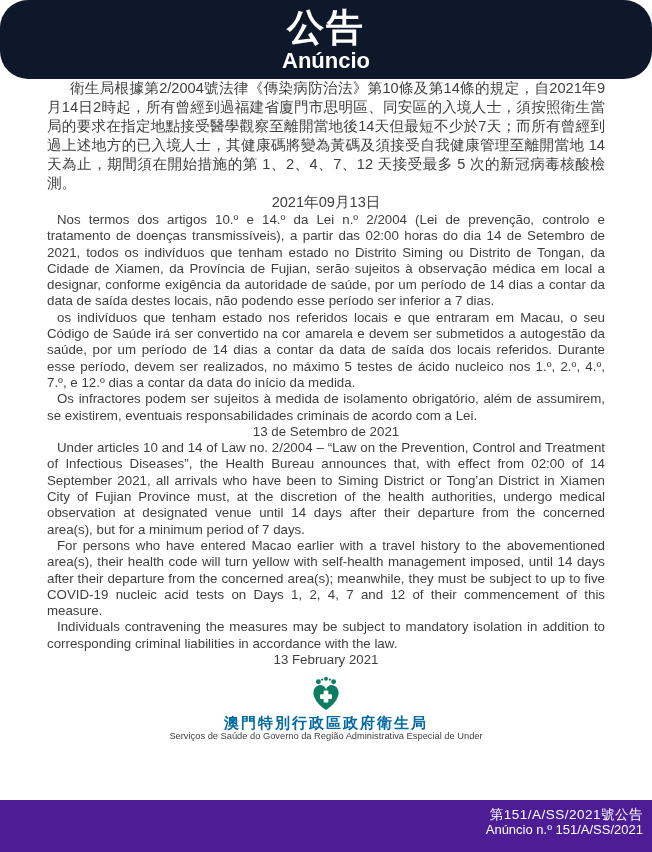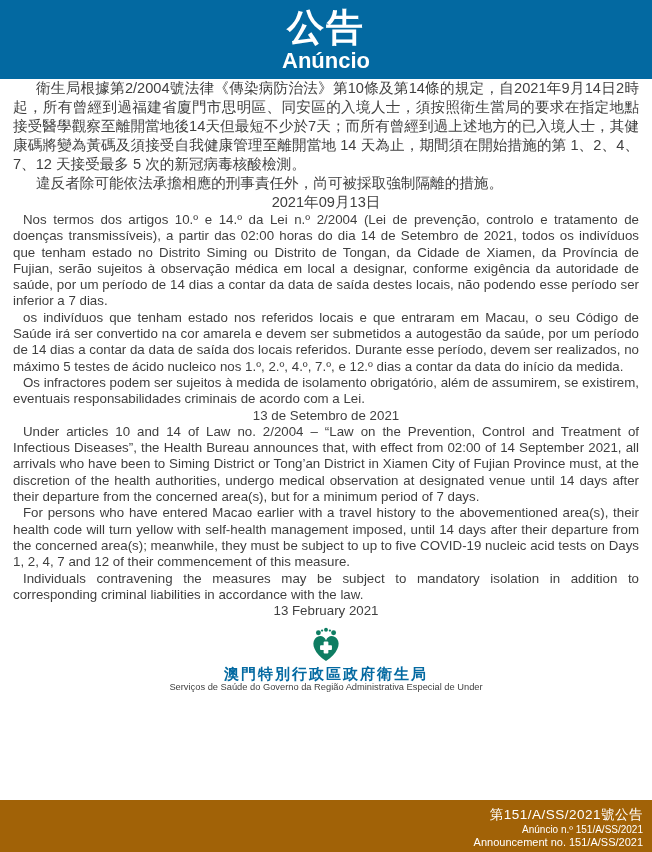--- a/index.html
+++ b/index.html
@@ -7,32 +7,33 @@
     width:652px; height:852px; margin:0 auto;
     background:#ffffff;
     display:flex; flex-direction:column;
     font-family:"Liberation Sans", sans-serif;
     color:#3f3f3f;
     overflow:hidden;
     box-sizing:border-box;
   }
   
   .masthead {
-    background:#0369a1;
+    background:#0f172a;
     color:#ffffff;
     text-align:center;
     padding:7px 0 6px 0;
     flex:0 0 auto;
+    border-radius:28px;
   }
   .t-zh { font-size:37px; font-weight:bold; line-height:42px; letter-spacing:2px; }
   .t-pt { font-size:22px; font-weight:bold; line-height:24px; }
   .t-en { font-size:22px; font-weight:bold; line-height:26px; }
 
   
-  .bodytext { padding:0 13px; flex:0 0 auto; }
+  .bodytext { padding:0 47px; flex:0 0 auto; }
   .bodytext p { margin:0; }
   .zh   { font-size:14.6px; line-height:19px; text-align:justify; text-indent:23px; }
   .latin{ font-size:13.3px; line-height:16.3px; text-align:justify; text-indent:10px; }
   .date { text-indent:0; text-align:center; }
 
   .zh-p1   { margin-top:28px; }
   .zh-p2   { margin-top:9px;  }
   .zh-date { margin-top:7px;  }
   .pt-p1   { margin-top:13px; }
   .pt-p2   { margin-top:8px;  }
@@ -45,45 +46,44 @@
 
   
   .org { text-align:center; margin-top:7px; flex:0 0 auto; }
   .org-logo { display:block; margin:0 auto; }
   .org-zh { font-size:15px; font-weight:bold; letter-spacing:2px; line-height:17px; margin-top:1px; color:#0369a1; }
   .org-pt { font-size:9.3px; line-height:11px; color:#3f3f3f; }
 
   
   .refbar {
     margin-top:auto;
-    background:#a16207;
+    background:#4c1d95;
     color:#ffffff;
     text-align:right;
     padding:6px 9px 0 0;
     height:46px;
     flex:0 0 auto;
     box-sizing:content-box;
   }
   .f-zh { font-size:13.5px; line-height:17px; letter-spacing:0.5px; }
-  .f-pt { font-size:10px;  line-height:13px; }
+  .f-pt { font-size:13px;  line-height:13px; }
   .f-en { font-size:11px;  line-height:13px; }
 </style>
 </head>
 <body>
 
 <div class="page">
 
   <header class="masthead">
     <div class="t-zh">公告</div>
     <div class="t-pt">Anúncio</div>
   </header>
 
   <main class="bodytext">
     <p class="zh zh-p1">衛生局根據第2/2004號法律《傳染病防治法》第10條及第14條的規定，自2021年9月14日2時起，所有曾經到過福建省廈門市思明區、同安區的入境人士，須按照衛生當局的要求在指定地點接受醫學觀察至離開當地後14天但最短不少於7天；而所有曾經到過上述地方的已入境人士，其健康碼將變為黃碼及須接受自我健康管理至離開當地 14 天為止，期間須在開始措施的第 1、2、4、7、12 天接受最多 5 次的新冠病毒核酸檢測。</p>
-    <p class="zh zh-p2">違反者除可能依法承擔相應的刑事責任外，尚可被採取強制隔離的措施。</p>
     <p class="zh date zh-date">2021年09月13日</p>
 
     <p class="latin pt-p1">Nos termos dos artigos 10.º e 14.º da Lei n.º 2/2004 (Lei de prevenção, controlo e tratamento de doenças transmissíveis), a partir das 02:00 horas do dia 14 de Setembro de 2021, todos os indivíduos que tenham estado no Distrito Siming ou Distrito de Tongan, da Cidade de Xiamen, da Província de Fujian, serão sujeitos à observação médica em local a designar, conforme exigência da autoridade de saúde, por um período de 14 dias a contar da data de saída destes locais, não podendo esse período ser inferior a 7 dias.</p>
     <p class="latin pt-p2">os indivíduos que tenham estado nos referidos locais e que entraram em Macau, o seu Código de Saúde irá ser convertido na cor amarela e devem ser submetidos a autogestão da saúde, por um período de 14 dias a contar da data de saída dos locais referidos. Durante esse período, devem ser realizados, no máximo 5 testes de ácido nucleico nos 1.º, 2.º, 4.º, 7.º, e 12.º dias a contar da data do início da medida.</p>
     <p class="latin pt-p3">Os infractores podem ser sujeitos à medida de isolamento obrigatório, além de assumirem, se existirem, eventuais responsabilidades criminais de acordo com a Lei.</p>
     <p class="latin date pt-date">13 de Setembro de 2021</p>
 
     <p class="latin en-p1">Under articles 10 and 14 of Law no. 2/2004 – “Law on the Prevention, Control and Treatment of Infectious Diseases”, the Health Bureau announces that, with effect from 02:00 of 14 September 2021, all arrivals who have been to Siming District or Tong’an District in Xiamen City of Fujian Province must, at the discretion of the health authorities, undergo medical observation at designated venue until 14 days after their departure from the concerned area(s), but for a minimum period of 7 days.</p>
     <p class="latin en-p2">For persons who have entered Macao earlier with a travel history to the abovementioned area(s), their health code will turn yellow with self-health management imposed, until 14 days after their departure from the concerned area(s); meanwhile, they must be subject to up to five COVID-19 nucleic acid tests on Days 1, 2, 4, 7 and 12 of their commencement of this measure.</p>
     <p class="latin en-p3">Individuals contravening the measures may be subject to mandatory isolation in addition to corresponding criminal liabilities in accordance with the law.</p>
@@ -101,16 +101,15 @@
       <rect x="17.7" y="15.2" width="4.6" height="11.6" rx="0.9" fill="#ffffff"></rect>
       <rect x="14.2" y="18.7" width="11.6" height="4.6" rx="0.9" fill="#ffffff"></rect>
     </svg>
     <div class="org-zh">澳門特別行政區政府衛生局</div>
     <div class="org-pt">Serviços de Saúde do Governo da Região Administrativa Especial de Under</div>
   </div>
 
   <footer class="refbar">
     <div class="f-zh">第151/A/SS/2021號公告</div>
     <div class="f-pt">Anúncio n.º 151/A/SS/2021</div>
-    <div class="f-en">Announcement no. 151/A/SS/2021</div>
   </footer>
 
 </div>
 
 </body></html>

